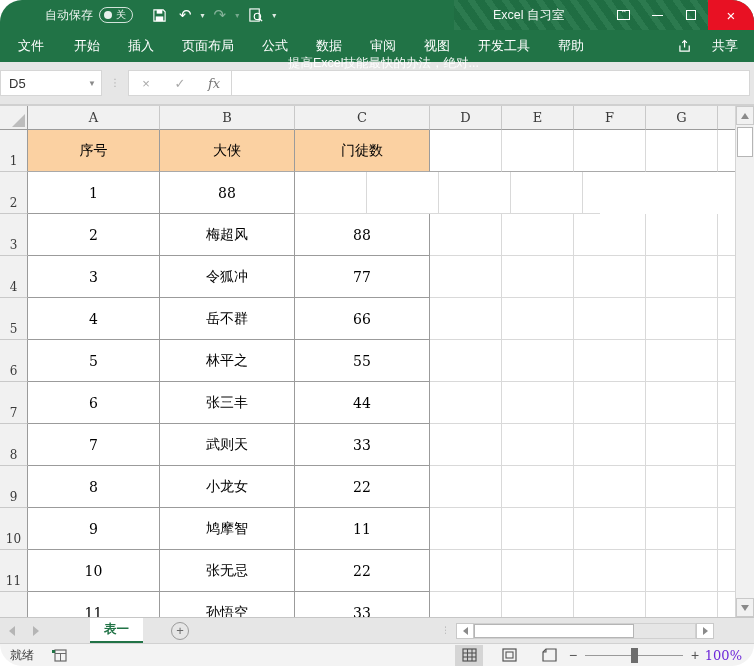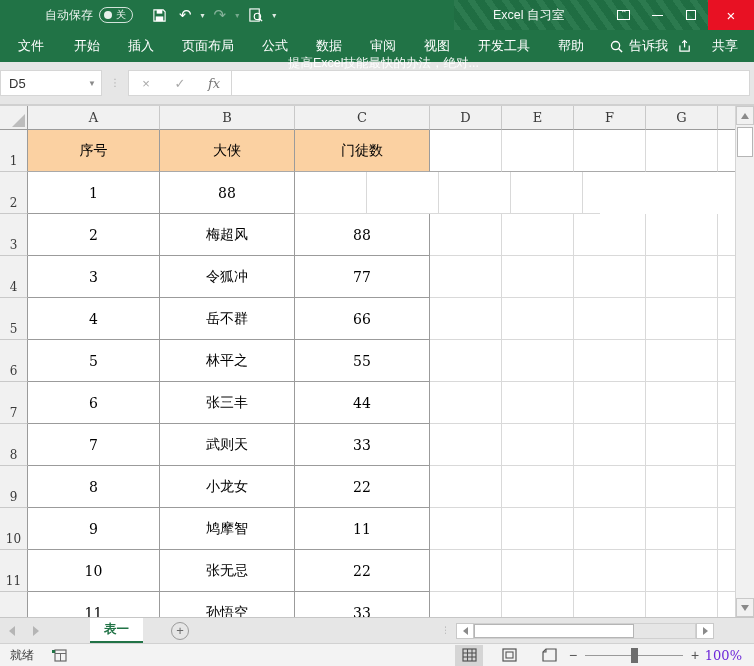--- a/index.html
+++ b/index.html
@@ -1,18 +1,18 @@
 <!DOCTYPE html>
 <html><head>
 <meta charset="utf-8">
 <style>
   * { margin:0; padding:0; box-sizing:border-box; }
   html,body { width:754px; height:666px; overflow:hidden; background:#fff;
     font-family:"Liberation Sans", sans-serif; }
-  #app { position:relative; width:754px; height:666px; overflow:hidden; background:#fff; }
+  #app { position:relative; width:754px; height:666px; overflow:hidden; background:#fff;border-radius:22px; }
 
   
   .titlebar { position:absolute; left:0; top:0; width:754px; height:30px;
     background:#217346; display:flex; align-items:center; color:#fff; }
   .titlebar::after { content:""; position:absolute; right:0; top:0; width:300px; height:30px;
     background:repeating-linear-gradient(55deg, rgba(255,255,255,0.05) 0 6px, rgba(0,0,0,0.05) 6px 14px);
     pointer-events:none; }
   .autosave { display:flex; align-items:center; gap:6px; margin-left:45px; font-size:12px; color:rgba(255,255,255,.9); }
   .toggle-pill { width:34px; height:16px; border:1px solid rgba(255,255,255,.8); border-radius:8px;
     display:flex; align-items:center; gap:4px; padding:0 4px; font-size:10px; color:rgba(255,255,255,.9); }
@@ -173,27 +173,20 @@
     <span class="rtab">文件</span>
     <span class="rtab">开始</span>
     <span class="rtab">插入</span>
     <span class="rtab">页面布局</span>
     <span class="rtab">公式</span>
     <span class="rtab">数据</span>
     <span class="rtab">审阅</span>
     <span class="rtab">视图</span>
     <span class="rtab">开发工具</span>
     <span class="rtab">帮助</span>
-    <span class="rtab tellme">
-      <svg width="13" height="13" viewBox="0 0 14 14">
-          <circle cx="6" cy="6" r="4.4" fill="none" stroke="#fff" stroke-width="1.4"></circle>
-          <line x1="9.4" y1="9.4" x2="13" y2="13" stroke="#fff" stroke-width="1.6"></line>
-        </svg>
-      <span>告诉我</span>
-    </span>
     <span class="share">
       <svg width="15" height="14" viewBox="0 0 16 15">
           <path d="M2 7v6h10V7" fill="none" stroke="#fff" stroke-width="1.3"></path>
           <path d="M7 9V2" stroke="#fff" stroke-width="1.3" fill="none"></path>
           <path d="M4.5 4.2 7 1.7 9.5 4.2" fill="none" stroke="#fff" stroke-width="1.3"></path>
         </svg>
       <span>共享</span>
     </span>
   </div>
 

